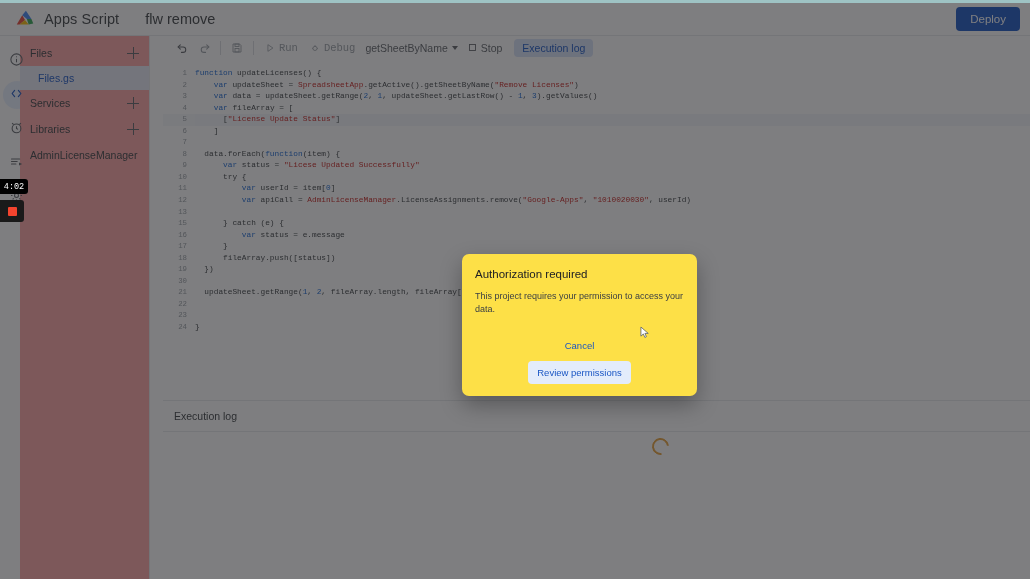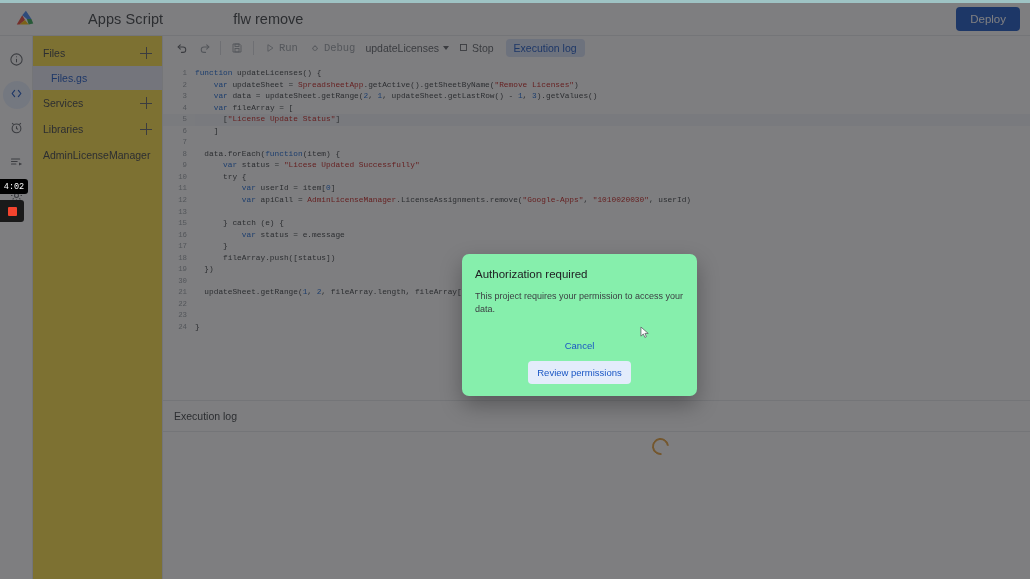--- a/index.html
+++ b/index.html
@@ -36,21 +36,20 @@
   .header {
     position: absolute;
     top: 3px; left: 0;
     width: 1030px;
     height: 33px;
     background: #ffffff;
     display: flex;
     align-items: center;
     padding: 0 10px;
     border-bottom: 1px solid #e8eaed;
-    gap: 44px;
   }
   .logo-wrap {
     width: 22px; height: 22px;
     position: relative;
     flex: 0 0 auto;
     margin-left: 4px;
   }
   .app-name {
     font-size: 14.5px;
     color: #3c4043;
@@ -100,24 +99,24 @@
     width: 28px; height: 28px;
     border-radius: 50%;
     background: transparent;
   }
   .rail-item.active .badge { background: #e8f0fe; }
   .rail-ico { position: relative; z-index: 2; }
 
   
   .file-panel {
     position: absolute;
-    top: 36px; left: 33px;
+    top: 36px; left: 20px;
     width: 130px;
     height: 543px;
-    background: #fde047;
+    background: #fca5a5;
     border-right: 1px solid #e8eaed;
     padding-top: 4px;
   }
   .fp-row {
     height: 26px;
     display: flex;
     align-items: center;
     padding: 0 8px 0 10px;
     font-size: 10.5px;
     color: #3c4043;
@@ -339,21 +338,21 @@
     top: 3px; left: 0;
     width: 1030px;
     height: 576px;
     background: rgba(32,33,36,0.58);
     z-index: 40;
   }
   .dialog {
     position: absolute;
     left: 462px; top: 254px;
     width: 235px;
-    background: #86efac;
+    background: #fde047;
     border-radius: 7px;
     box-shadow: 0 9px 22px rgba(0,0,0,.3);
     z-index: 50;
     padding: 14px 13px 8px 13px;
   }
   .dlg-title {
     font-size: 11.5px;
     color: #202124;
     margin-bottom: 10px;
   }
@@ -520,21 +519,21 @@
       <span class="tb-btn disabled">
         <svg width="10" height="10" viewBox="0 0 24 24" fill="none" stroke="#9aa0a6" stroke-width="2">
           <circle cx="12" cy="13" r="5"></circle>
             <line x1="5" y1="13" x2="7" y2="13"></line>
             <line x1="17" y1="13" x2="19" y2="13"></line>
             <line x1="12" y1="5" x2="12" y2="8"></line>
         </svg>
         <span>Debug</span>
       </span>
       <span class="tb-fn">
-        <span>updateLicenses</span>
+        <span>getSheetByName</span>
         <span class="caret-down"></span>
       </span>
       <span class="tb-btn">
         <svg width="9" height="9" viewBox="0 0 24 24" fill="none" stroke="#5f6368" stroke-width="2.4">
           <rect x="4" y="4" width="16" height="16"></rect>
         </svg>
         <span>Stop</span>
       </span>
       <span class="tb-active">Execution log</span>
     </div>

